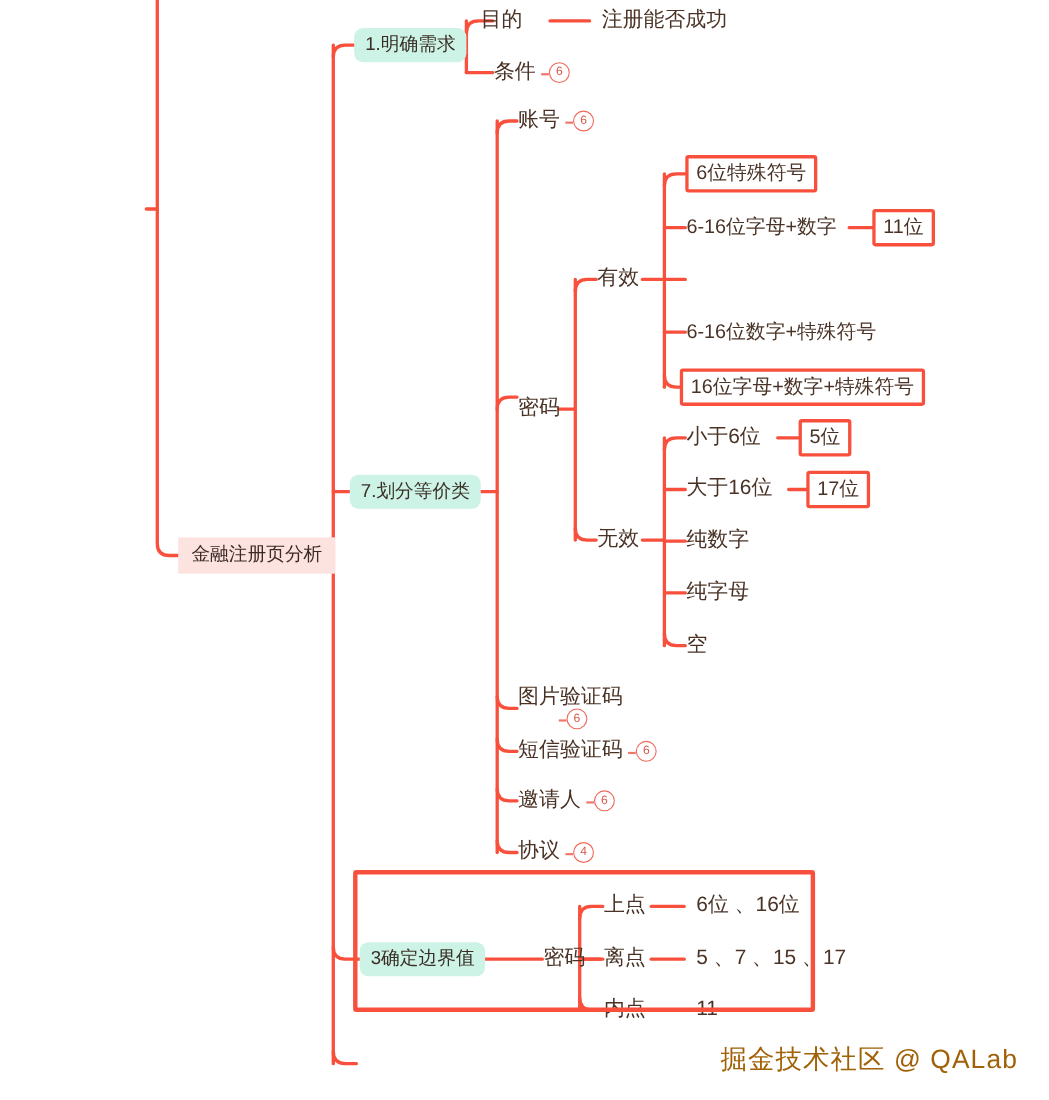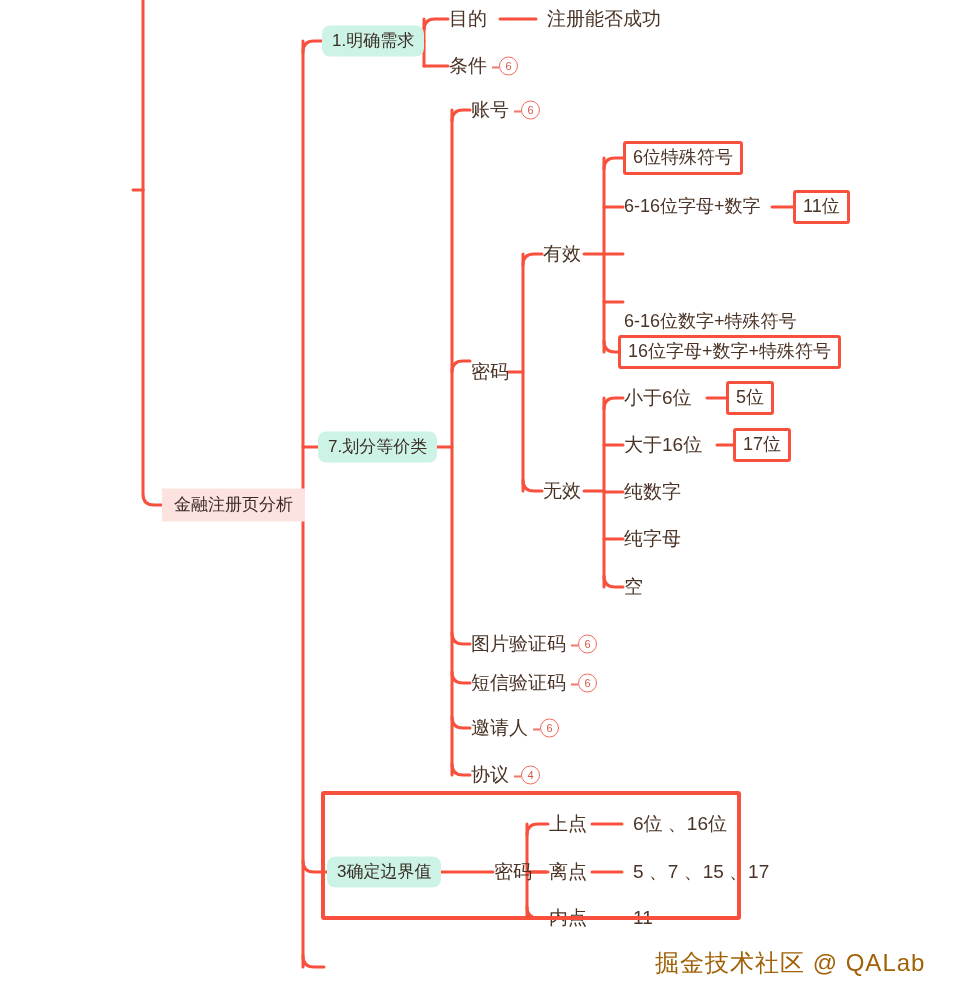--- a/index.html
+++ b/index.html
@@ -192,21 +192,21 @@
 
 
   <div class="node n-pink" style="left:162px; top:505px;">
     <span>金融注册页分析</span>
   </div>
 
   <div class="node n-mint" style="left:322px; top:41px;">
     <span>1.明确需求</span>
   </div>
 
-  <div class="node n-plain" style="left:448px; top:19px;">
+  <div class="node n-plain" style="left:436px; top:19px;">
     <span>目的</span>
   </div>
   <div class="node n-plain" style="left:546px; top:19px;">
     <span>注册能否成功</span>
   </div>
 
   <div class="node n-plain" style="left:448px; top:66px;">
     <span>条件</span>
     <span class="badge">6</span>
   </div>
@@ -233,21 +233,21 @@
   </div>
 
   <div class="node n-plain sm" style="left:623px; top:207px;">
     <span>6-16位字母+数字</span>
   </div>
   <div class="node n-boxed" style="left:793px; top:207px;">
     <span>11位</span>
   </div>
 
 
-  <div class="node n-plain sm" style="left:623px; top:302px;margin-top:20px;">
+  <div class="node n-plain sm" style="left:623px; top:302px;">
     <span>6-16位数字+特殊符号</span>
   </div>
 
   <div class="node n-boxed" style="left:618px; top:352px;">
     <span>16位字母+数字+特殊符号</span>
   </div>
 
   <div class="node n-plain" style="left:542px; top:491px;">
     <span>无效</span>
   </div>
@@ -271,21 +271,21 @@
   </div>
 
   <div class="node n-plain" style="left:623px; top:539px;">
     <span>纯字母</span>
   </div>
 
   <div class="node n-plain" style="left:623px; top:587px;">
     <span>空</span>
   </div>
 
-  <div class="node n-plain" style="left:470px; top:644px;">
+  <div class="node n-plain" style="left:470px; top:644px;flex-direction:column;">
     <span>图片验证码</span>
     <span class="badge">6</span>
   </div>
 
   <div class="node n-plain" style="left:470px; top:683px;">
     <span>短信验证码</span>
     <span class="badge">6</span>
   </div>
 
   <div class="node n-plain" style="left:470px; top:728px;">

